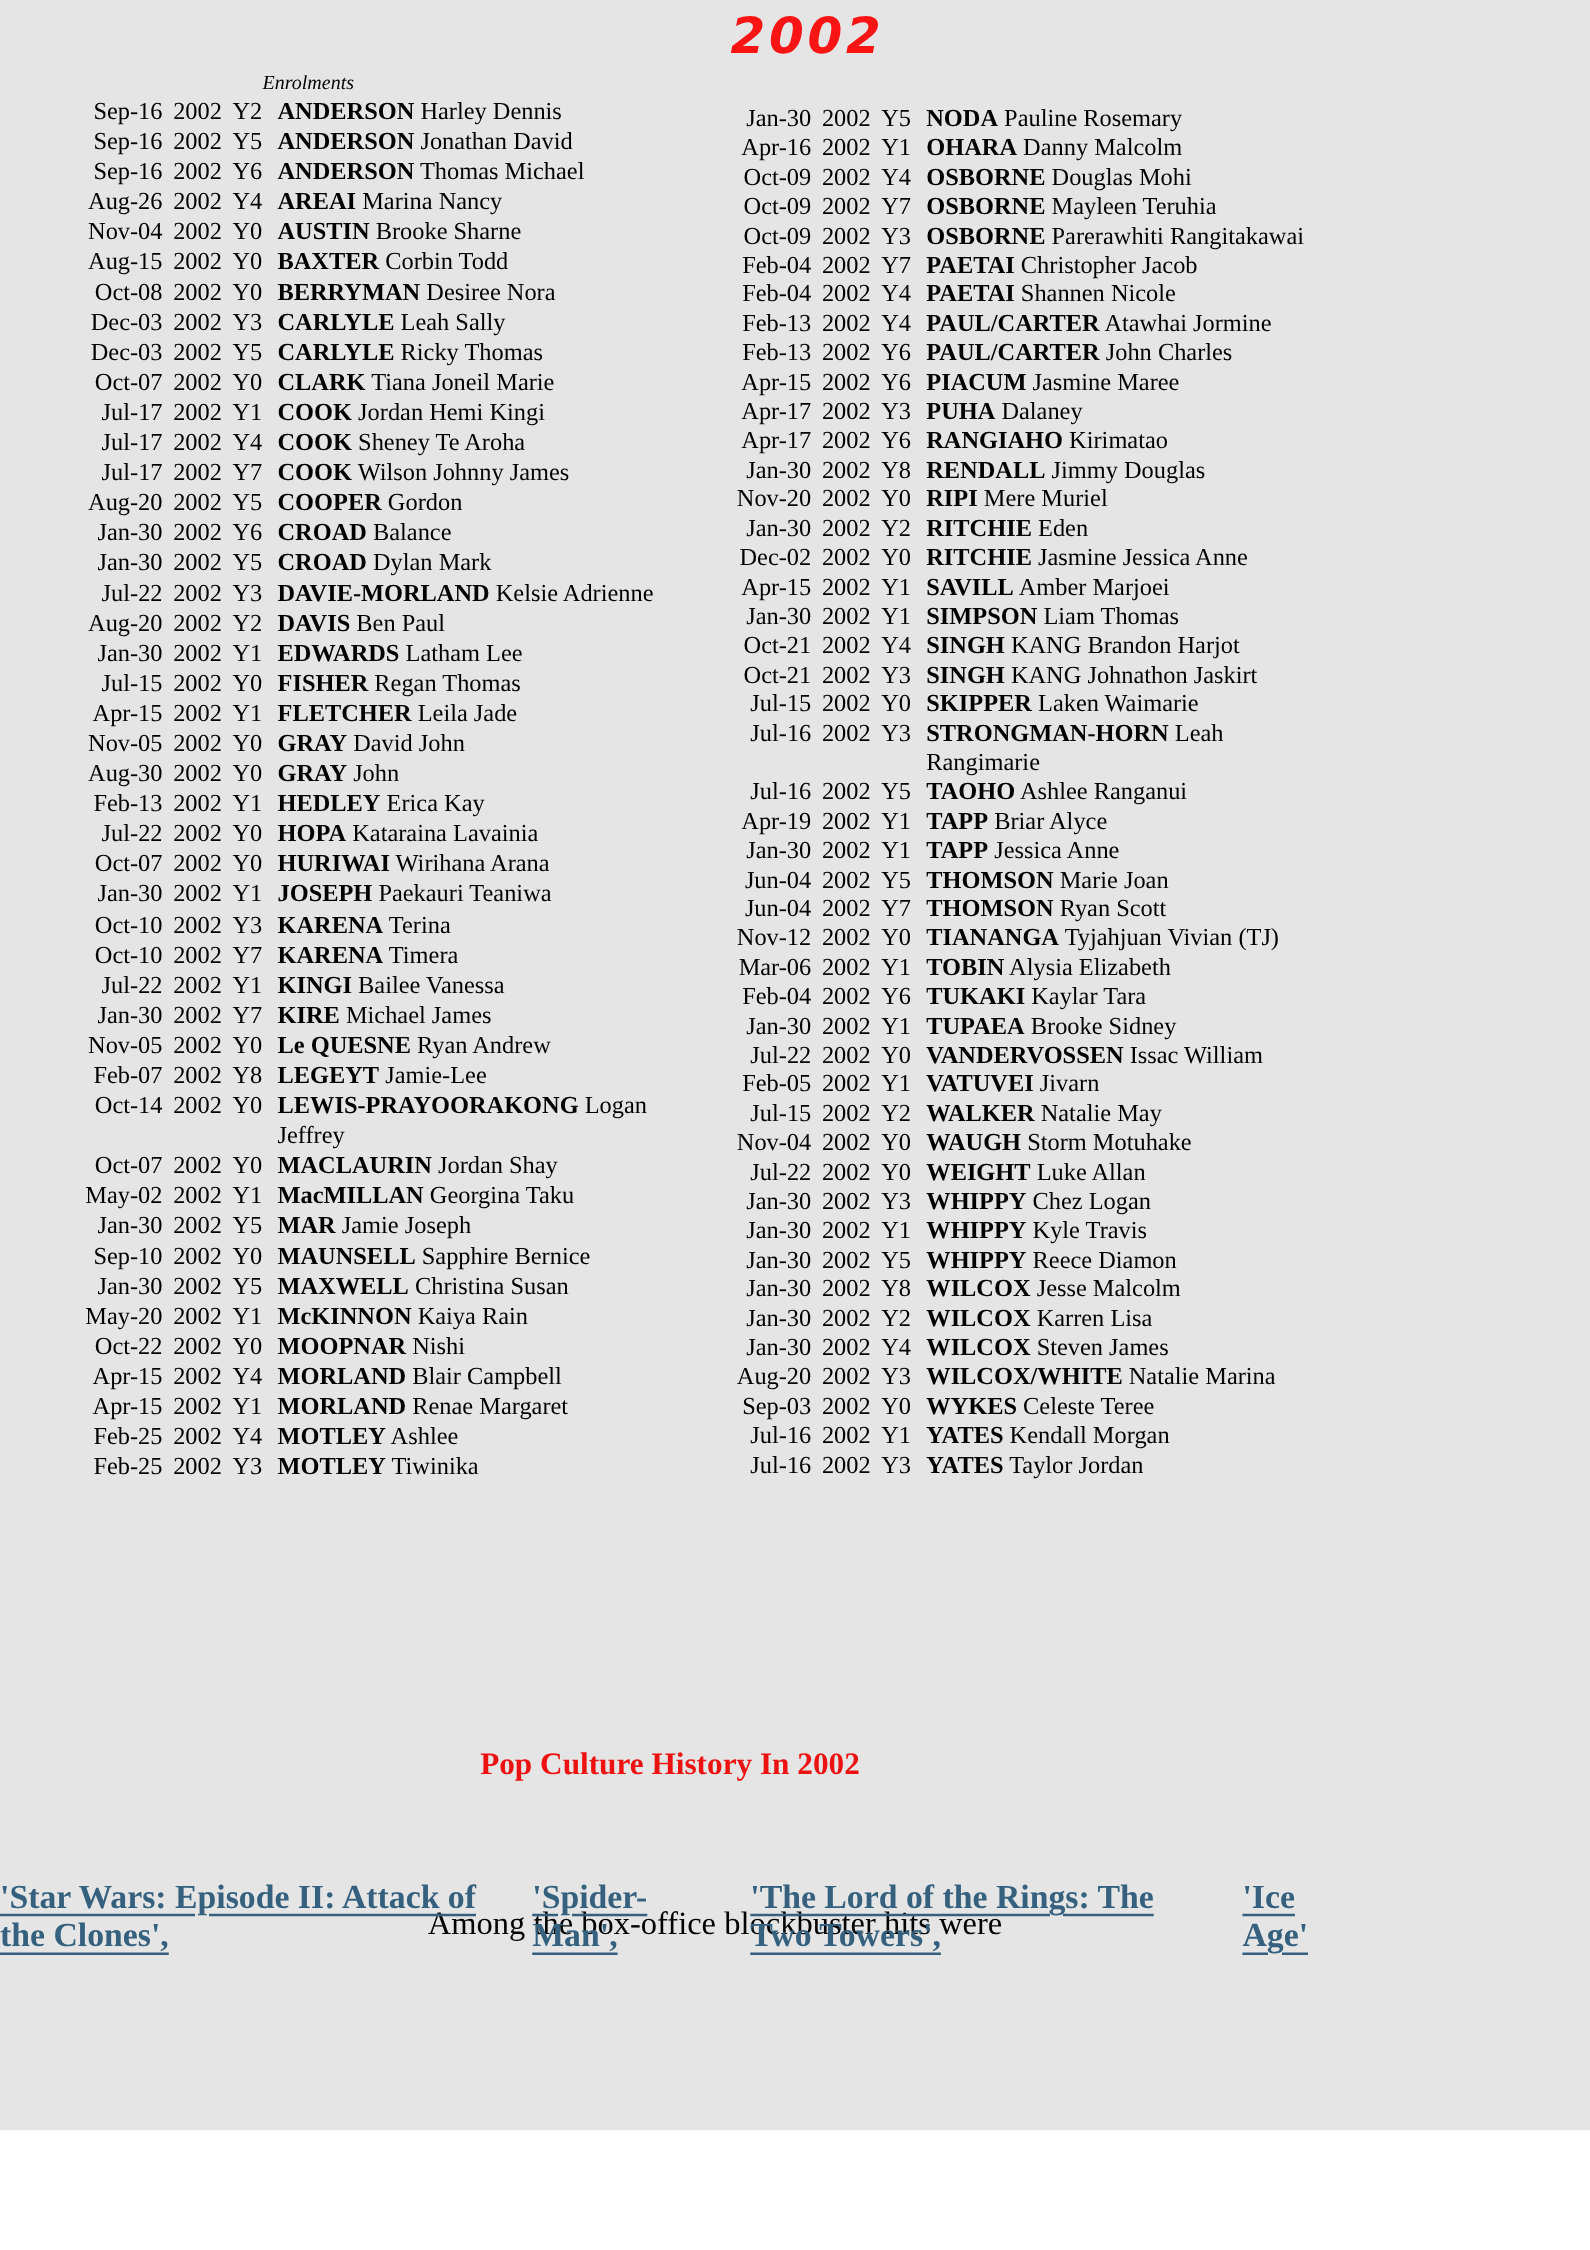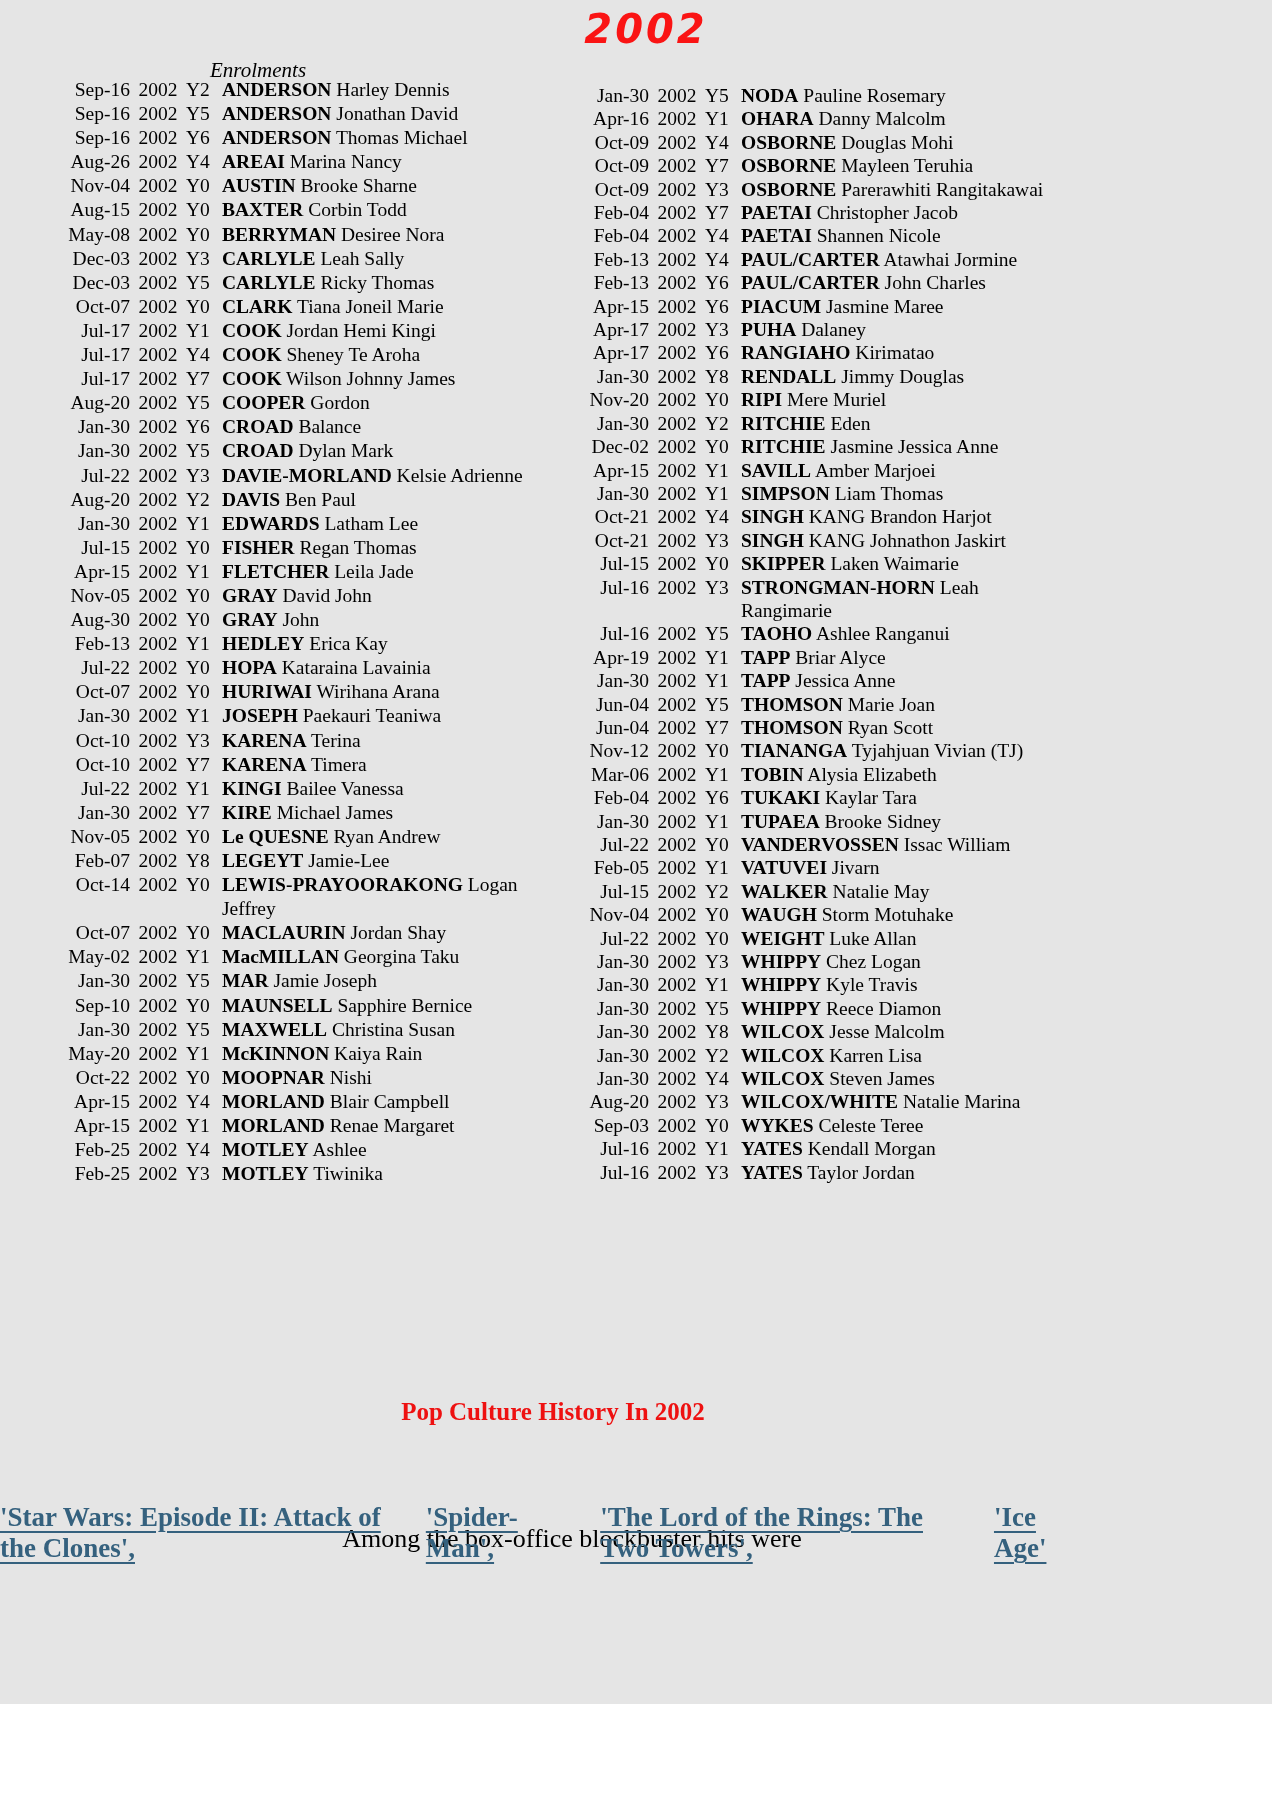--- a/index.html
+++ b/index.html
@@ -8,35 +8,35 @@
     font-family:"Liberation Serif","DejaVu Serif",serif;color:#000;
     overflow:hidden;
   }
   .year-title{
     position:absolute;top:6px;left:20px;width:1252px;text-align:center;
     font-family:"DejaVu Sans","Liberation Sans",sans-serif;
     font-style:italic;font-weight:bold;font-size:40px;letter-spacing:3px;
   }
   .enrol-label{
     position:absolute;top:58px;left:210px;
-    font-style:italic;font-size:21px;
+    font-style:italic;font-size:16px;
   }
   .col{position:absolute;}
   .col-left{left:56px;top:78px;line-height:24.1px;}
   .col-right{left:575px;top:84px;line-height:23.4px;}
   .row{display:flex;white-space:nowrap;font-size:19.5px;}
   .cell-date{display:inline-block;width:74px;text-align:right;}
   .cell-year{display:inline-block;width:56px;text-align:center;}
   .cell-level{display:inline-block;width:36px;text-align:left;}
   .cell-name{display:inline-block;}
   .surname{font-weight:bold;}
   .wrap-line{margin-left:166px;text-align:right;}
   .pop-heading{
     position:absolute;top:1398px;left:0;width:1072px;text-align:center;
-    font-size:25px;font-weight:bold;padding-left:17px;
+    font-size:25px;font-weight:bold;
   }
   .pop-intro{
     position:absolute;top:1524px;left:0;width:1072px;text-align:center;
     font-size:26px;
     margin-left:36px;
   }
   .movies{
     position:absolute;top:1502px;left:0;width:1072px;
     display:flex;flex-direction:row;align-items:center;gap:17px;
   }
@@ -90,21 +90,21 @@
         <span class="cell-level">Y0</span>
         <span class="cell-name"><span class="surname">AUSTIN</span> Brooke Sharne</span>
       </div>
       <div class="row">
         <span class="cell-date">Aug-15</span>
         <span class="cell-year">2002</span>
         <span class="cell-level">Y0</span>
         <span class="cell-name"><span class="surname">BAXTER</span> Corbin Todd</span>
       </div>
       <div class="row">
-        <span class="cell-date">May-08</span>
+        <span class="cell-date">Oct-08</span>
         <span class="cell-year">2002</span>
         <span class="cell-level">Y0</span>
         <span class="cell-name"><span class="surname">BERRYMAN</span> Desiree Nora</span>
       </div>
       <div class="row">
         <span class="cell-date">Dec-03</span>
         <span class="cell-year">2002</span>
         <span class="cell-level">Y3</span>
         <span class="cell-name"><span class="surname">CARLYLE</span> Leah Sally</span>
       </div>

